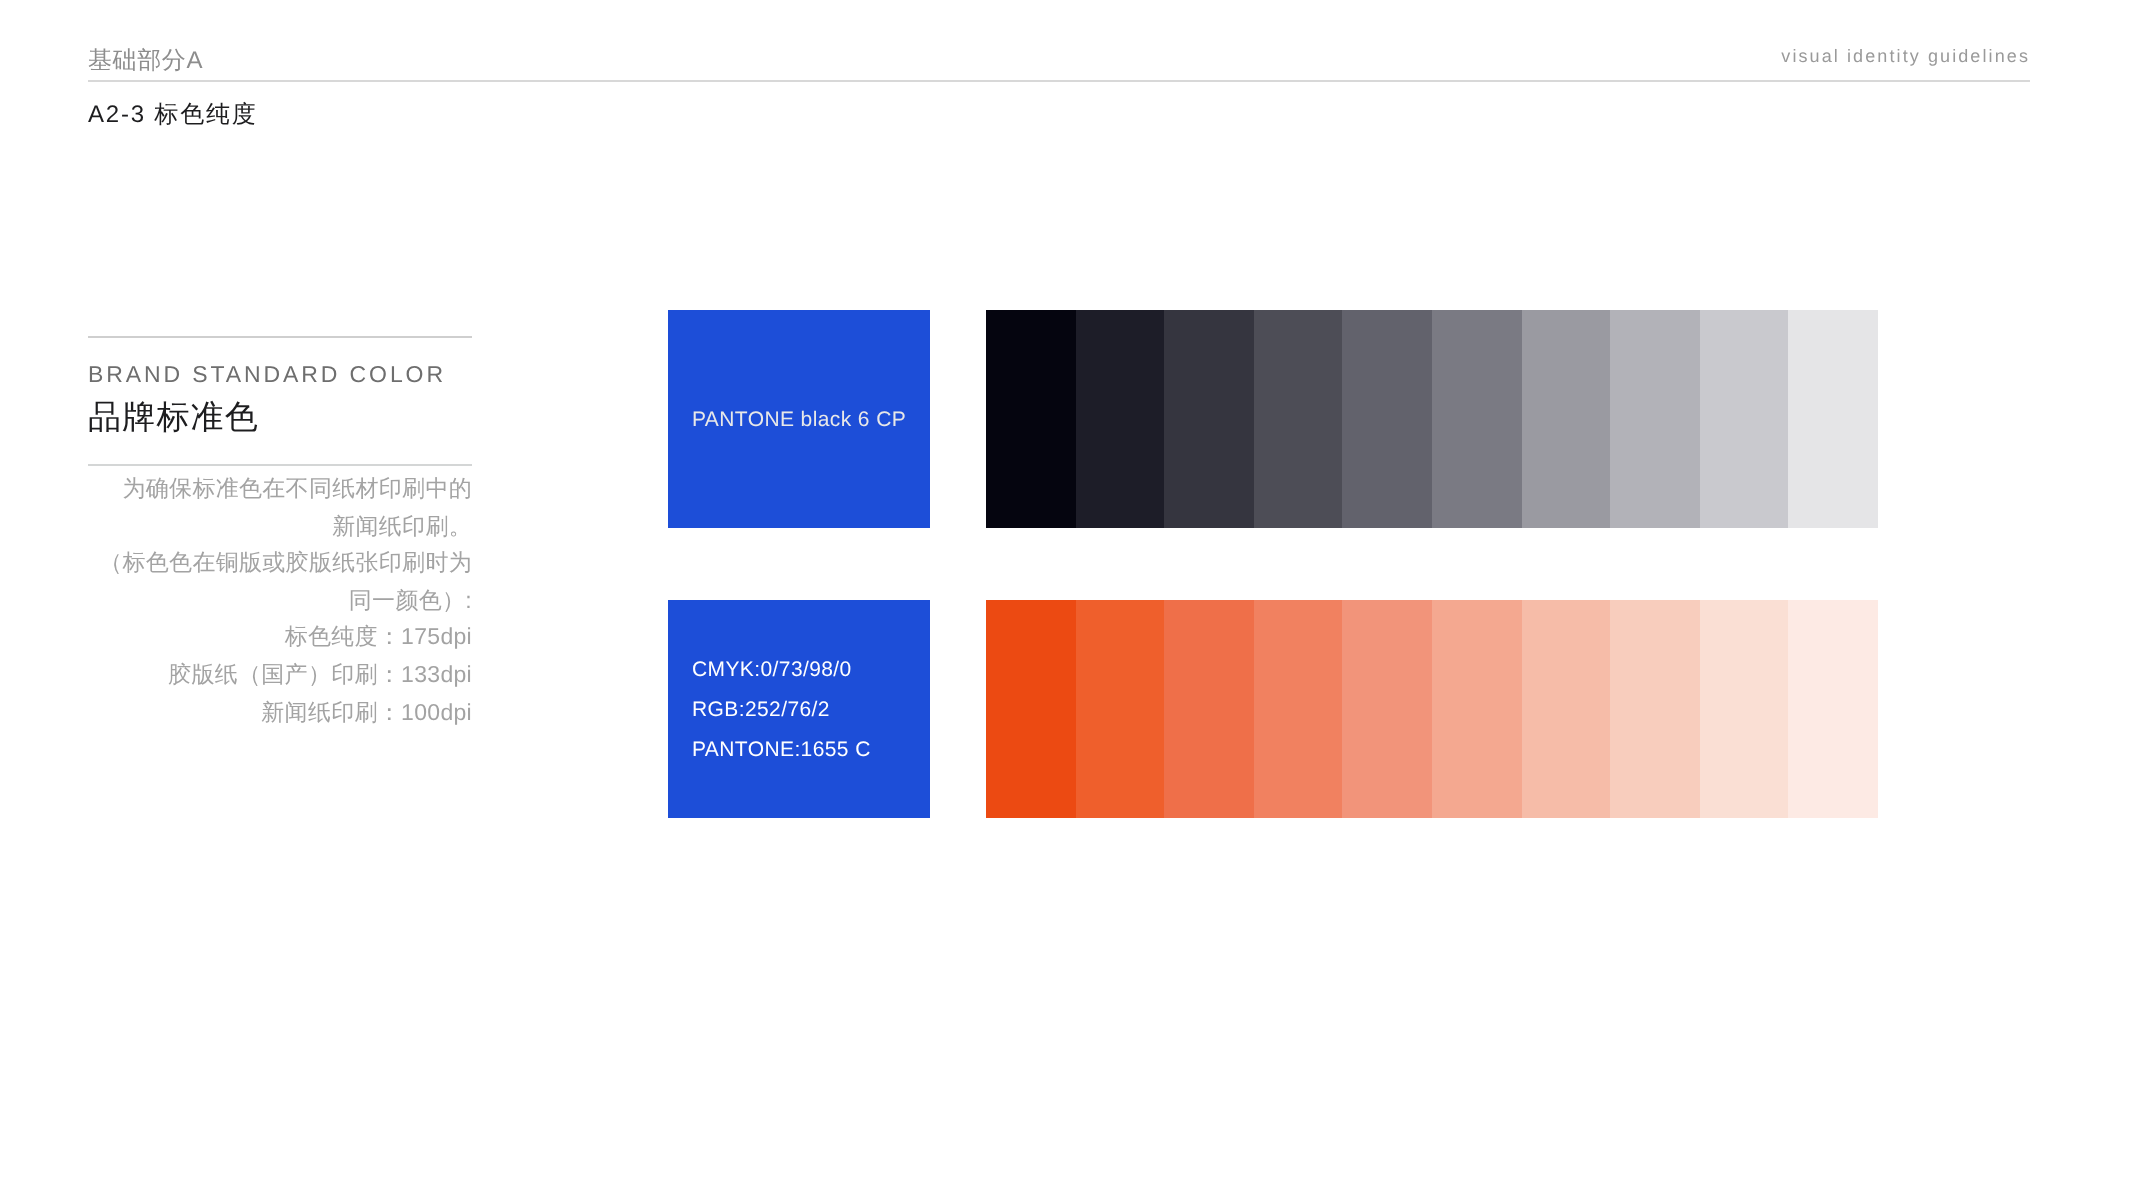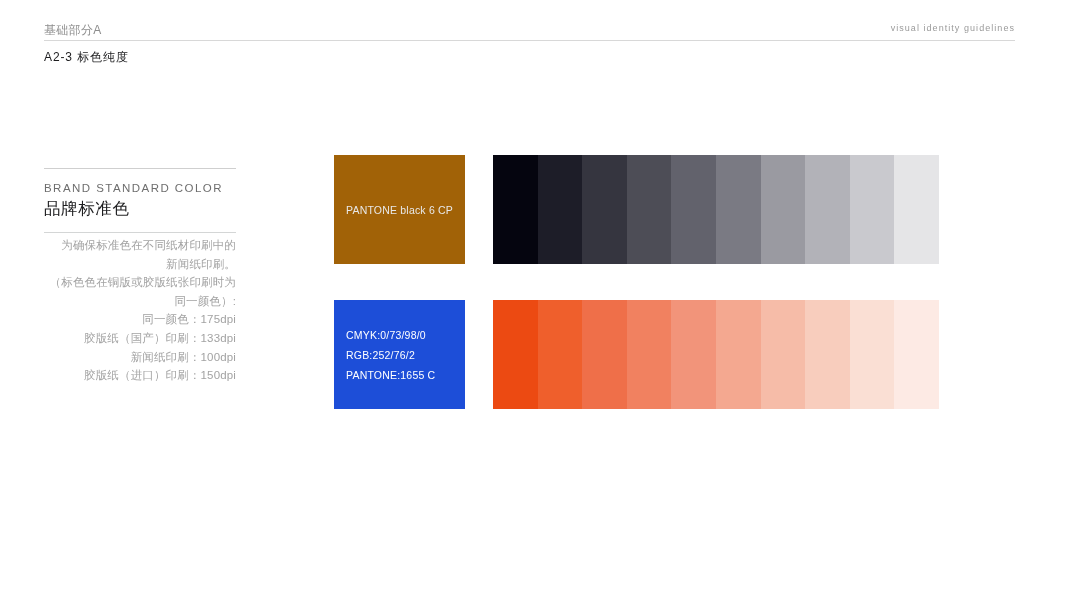--- a/index.html
+++ b/index.html
@@ -172,28 +172,27 @@
   <div class="brand-eyebrow">BRAND STANDARD COLOR</div>
   <div class="brand-title-cn">品牌标准色</div>
   <div class="side-rule thin"></div>
 
 
   <div class="standard-body">
     <p>为确保标准色在不同纸材印刷中的</p>
     <p>新闻纸印刷。</p>
     <p>（标色色在铜版或胶版纸张印刷时为</p>
     <p>同一颜色）:</p>
-    <p>同一颜色：175dpi</p>
+    <p>标色纯度：175dpi</p>
     <p>胶版纸（国产）印刷：133dpi</p>
     <p>新闻纸印刷：100dpi</p>
-    <p>胶版纸（进口）印刷：150dpi</p>
   </div>
 </div>
 
-<div class="swatch-block" id="black-swatch" style="background-color: #a16207;">
+<div class="swatch-block" id="black-swatch" style="background-color: #1d4ed8;">
   <div class="swatch-labels">
     <p>PANTONE black 6 CP</p>
   </div>
 </div>
 
 <div class="ramp" id="gray-ramp">
   <div class="step" style="background-color: rgb(5, 5, 15);"></div>
   <div class="step" style="background-color: rgb(29, 29, 40);"></div>
   <div class="step" style="background-color: rgb(53, 53, 63);"></div>
   <div class="step" style="background-color: rgb(77, 77, 86);"></div>

